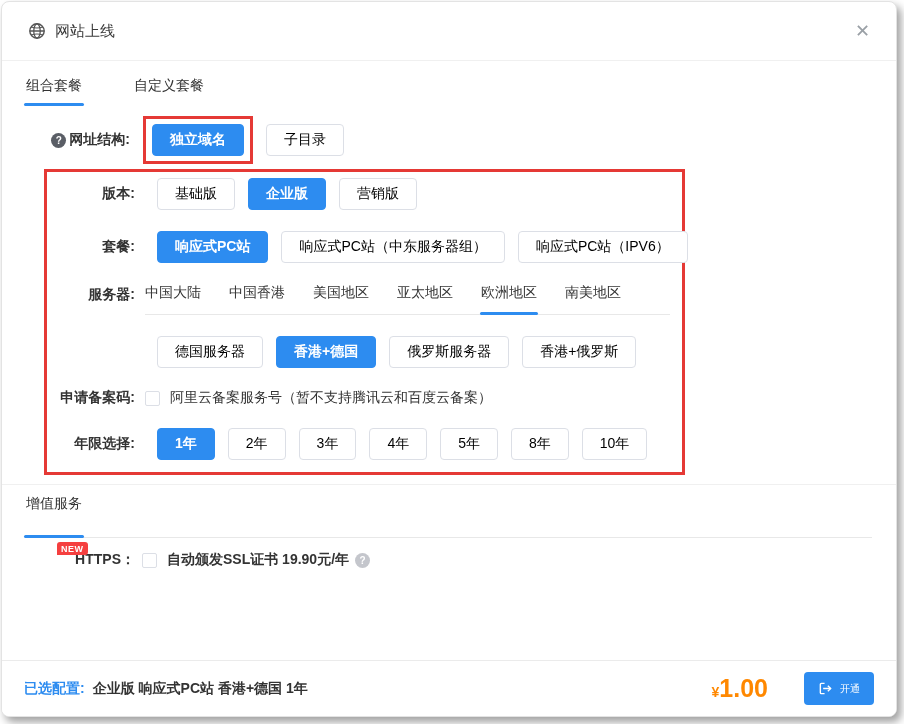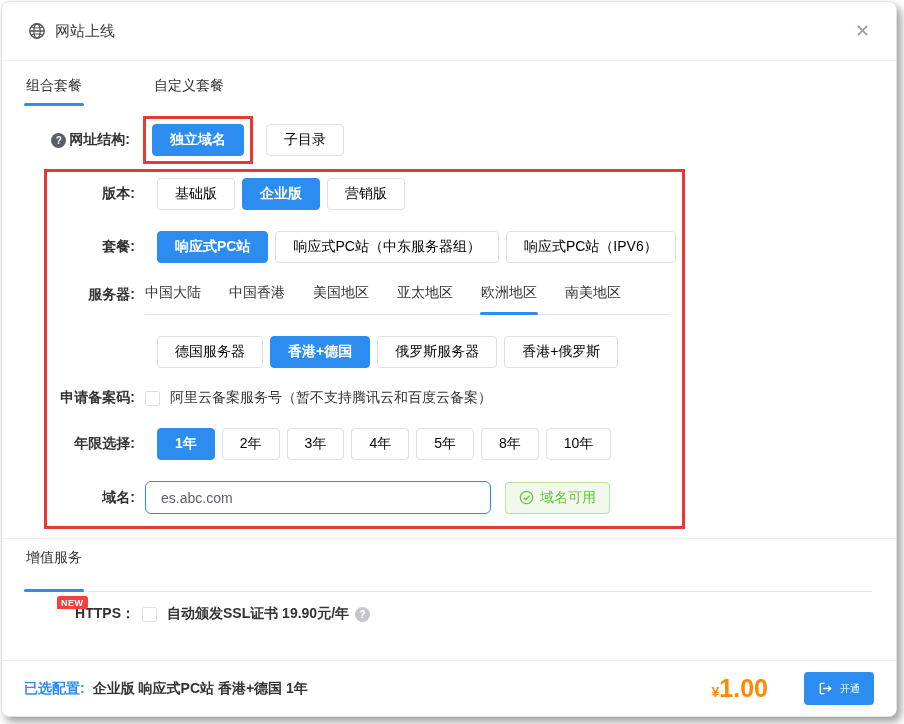--- a/index.html
+++ b/index.html
@@ -10,21 +10,21 @@
     box-shadow:4px 5px 8px rgba(0,0,0,0.38); overflow:hidden; }
 
   
   .hdr { height:59px; display:flex; align-items:center; padding:0 26px;
     border-bottom:1px solid #f0f0f0; }
   .hdr .globe { width:18px; height:18px; margin-right:9px; }
   .hdr .ttl { font-size:15px; color:#3a3a3a; }
   .hdr .x { margin-left:auto; font-size:18px; color:#9aa0a6; cursor:pointer; line-height:1; }
 
   
-  .tabs { display:flex; gap:72px; padding:0 24px; margin-top:16px; }
+  .tabs { display:flex; gap:52px; padding:0 24px; margin-top:16px; }
   .tab { font-size:14px; color:#333; padding-bottom:11px; cursor:pointer; position:relative; }
   .tab.on::after { content:""; position:absolute; left:-2px; right:-2px; bottom:0;
     height:3px; border-radius:2px; background:#2d8cf0; }
 
   .content { padding:0 24px; }
 
   
   .row { display:flex; align-items:center; }
   .lbl { font-size:14px; font-weight:bold; color:#333; text-align:right; flex:none; }
 
@@ -44,21 +44,21 @@
 
   .red-wrap { border:3px solid #e53935; padding:5px 6px; margin-left:0; display:inline-block; }
   .row-url .gap { width:13px; flex:none; }
 
   
   .redbox { width:641px; margin-left:18px; margin-top:5px; border:3px solid #e53935;
     padding:6px 0 12px 0; }
   .redbox .row { margin-top:21px; }
   .redbox .row:first-child { margin-top:0; }
   .redbox .lbl { width:88px; margin-right:10px; }
-  .bgrp { display:flex; gap:7px; align-items:center;padding-left:12px; }
+  .bgrp { display:flex; gap:13px; align-items:center;padding-left:12px; }
 
   
   .regions { display:flex; gap:28px; border-bottom:1px solid #e8e8e8; flex:1; margin-right:12px; }
   .region { font-size:14px; color:#333; padding-bottom:12px; cursor:pointer; position:relative; }
   .region.on::after { content:""; position:absolute; left:-1px; right:-1px; bottom:-1px;
     height:3px; border-radius:2px; background:#2d8cf0; }
   .row-regions { align-items:flex-start !important; }
   .row-regions .lbl { margin-top:2px; }
 
   
@@ -190,31 +190,20 @@
           <button class="btn sel">1年</button>
           <button class="btn">2年</button>
           <button class="btn">3年</button>
           <button class="btn">4年</button>
           <button class="btn">5年</button>
           <button class="btn">8年</button>
           <button class="btn">10年</button>
         </div>
       </div>
 
-      <div class="row">
-        <span class="lbl">域名:</span>
-        <input class="dom-input" value="es.abc.com" style="">
-        <span class="dom-status">
-          <svg width="15" height="15" viewBox="0 0 16 16">
-            <circle cx="8" cy="8" r="6.6" fill="none" stroke="#67c23a" stroke-width="1.4"></circle>
-            <polyline points="5,8.2 7.2,10.4 11,6.2" fill="none" stroke="#67c23a" stroke-width="1.4"></polyline>
-          </svg>
-          <span>域名可用</span>
-        </span>
-      </div>
 
     </div>
 
     <div class="divider"></div>
     <div class="vas-tabrow">
       <span class="vas-title">增值服务</span>
     </div>
 
     <div class="row row-https">
       <span class="badge">NEW</span>

